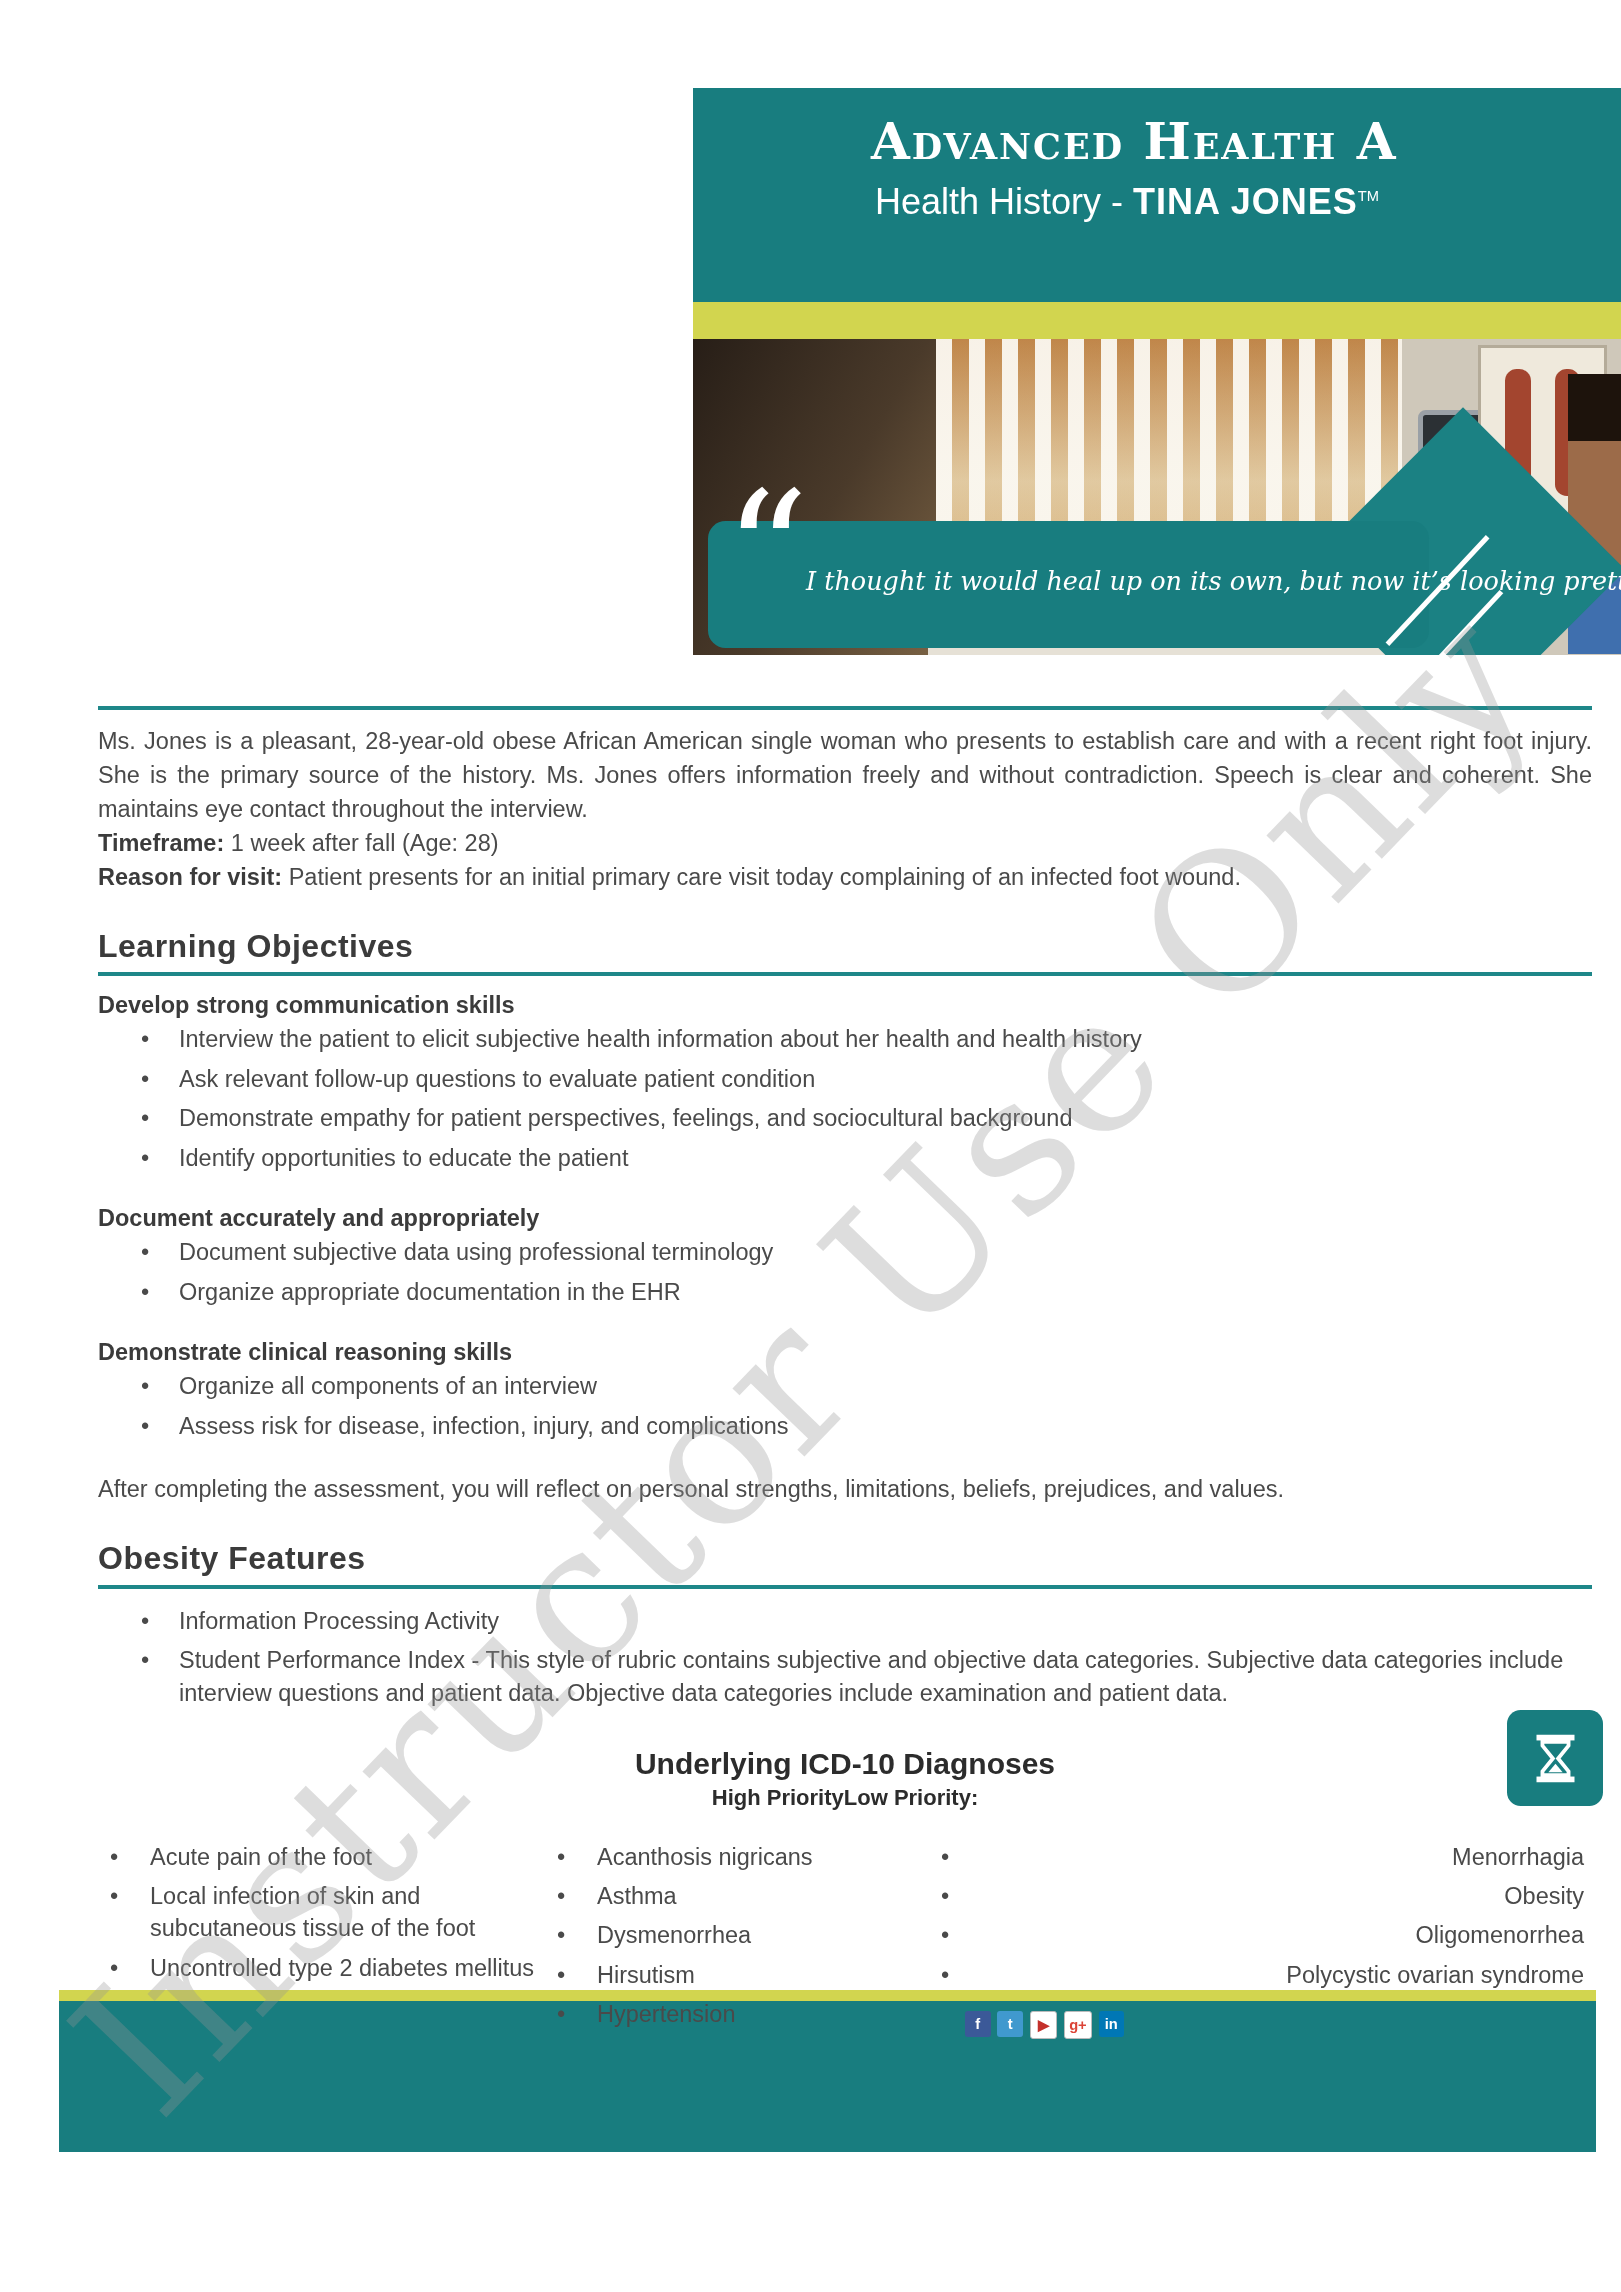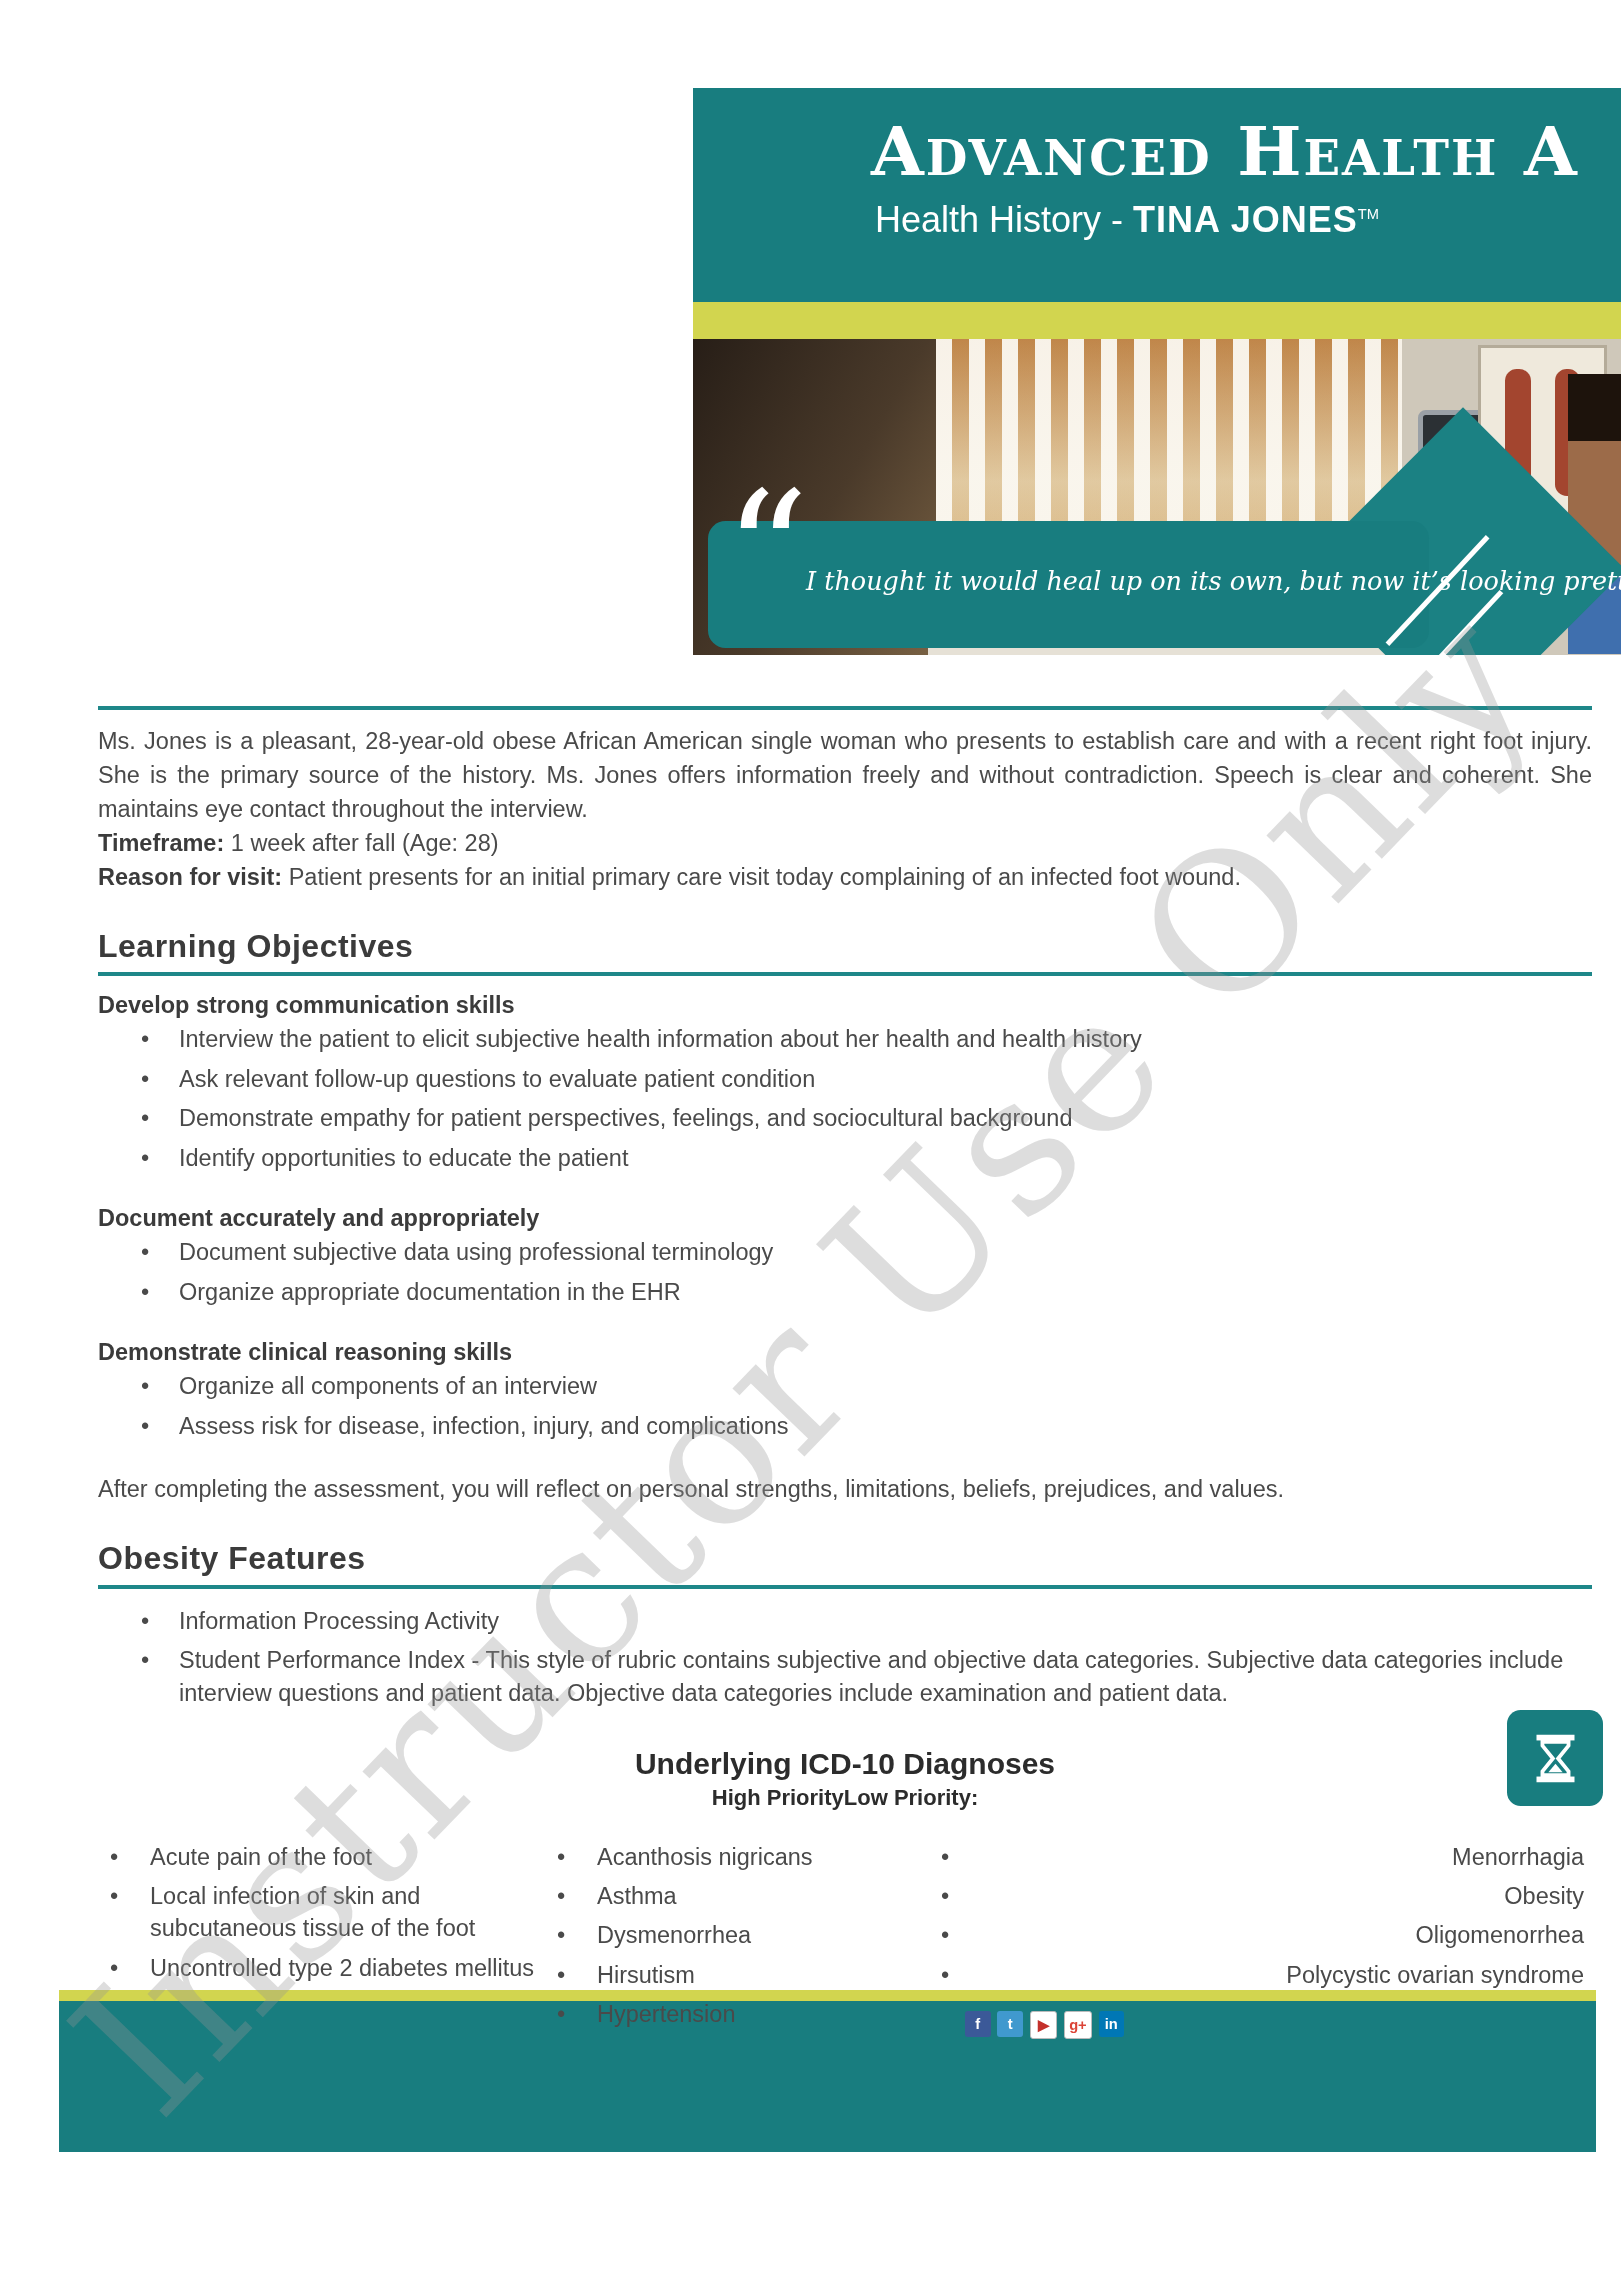--- a/index.html
+++ b/index.html
@@ -7,21 +7,21 @@
         font-family:"Liberation Sans",sans-serif;color:#4a4a4a;}
 
   
   .watermark{position:absolute;left:804px;top:1362px;transform:translate(-50%,-50%) rotate(-46deg);
     font-family:"DejaVu Serif",serif;font-size:191px;white-space:nowrap;color:rgba(150,150,150,0.32);
     z-index:30;pointer-events:none;letter-spacing:3.9px;}
 
   
   .brand{position:absolute;left:693px;top:88px;right:0;height:214px;background:#187D7F;overflow:hidden;z-index:2;}
   .brand-title{margin:29px 0 0 178px;color:#ffffff;font-family:"DejaVu Serif",serif;font-weight:bold;
-    font-variant:small-caps;font-size:68px;line-height:1;white-space:nowrap;letter-spacing:2px;}
+    font-variant:small-caps;font-size:50px;line-height:1;white-space:nowrap;letter-spacing:2px;}
   .brand-sub{margin:13.7px 0 0 182px;color:#ffffff;font-size:36px;white-space:nowrap;}
   .brand-sub .name{font-weight:bold;letter-spacing:1px;}
   .brand-sub sup{font-size:14.7px;vertical-align:super;}
 
   .stripe-top{position:absolute;left:693px;right:0;top:302px;height:37px;background:#D2D54F;z-index:2;}
 
   
   .photo{position:absolute;left:693px;right:0;top:339px;height:316px;background:#6b5844;overflow:hidden;z-index:1;}
   .room-left{position:absolute;left:0;top:0;width:245px;height:100%;
     background:linear-gradient(120deg,#271e17 0%,#4a3a2a 55%,#7a6244 100%);}

